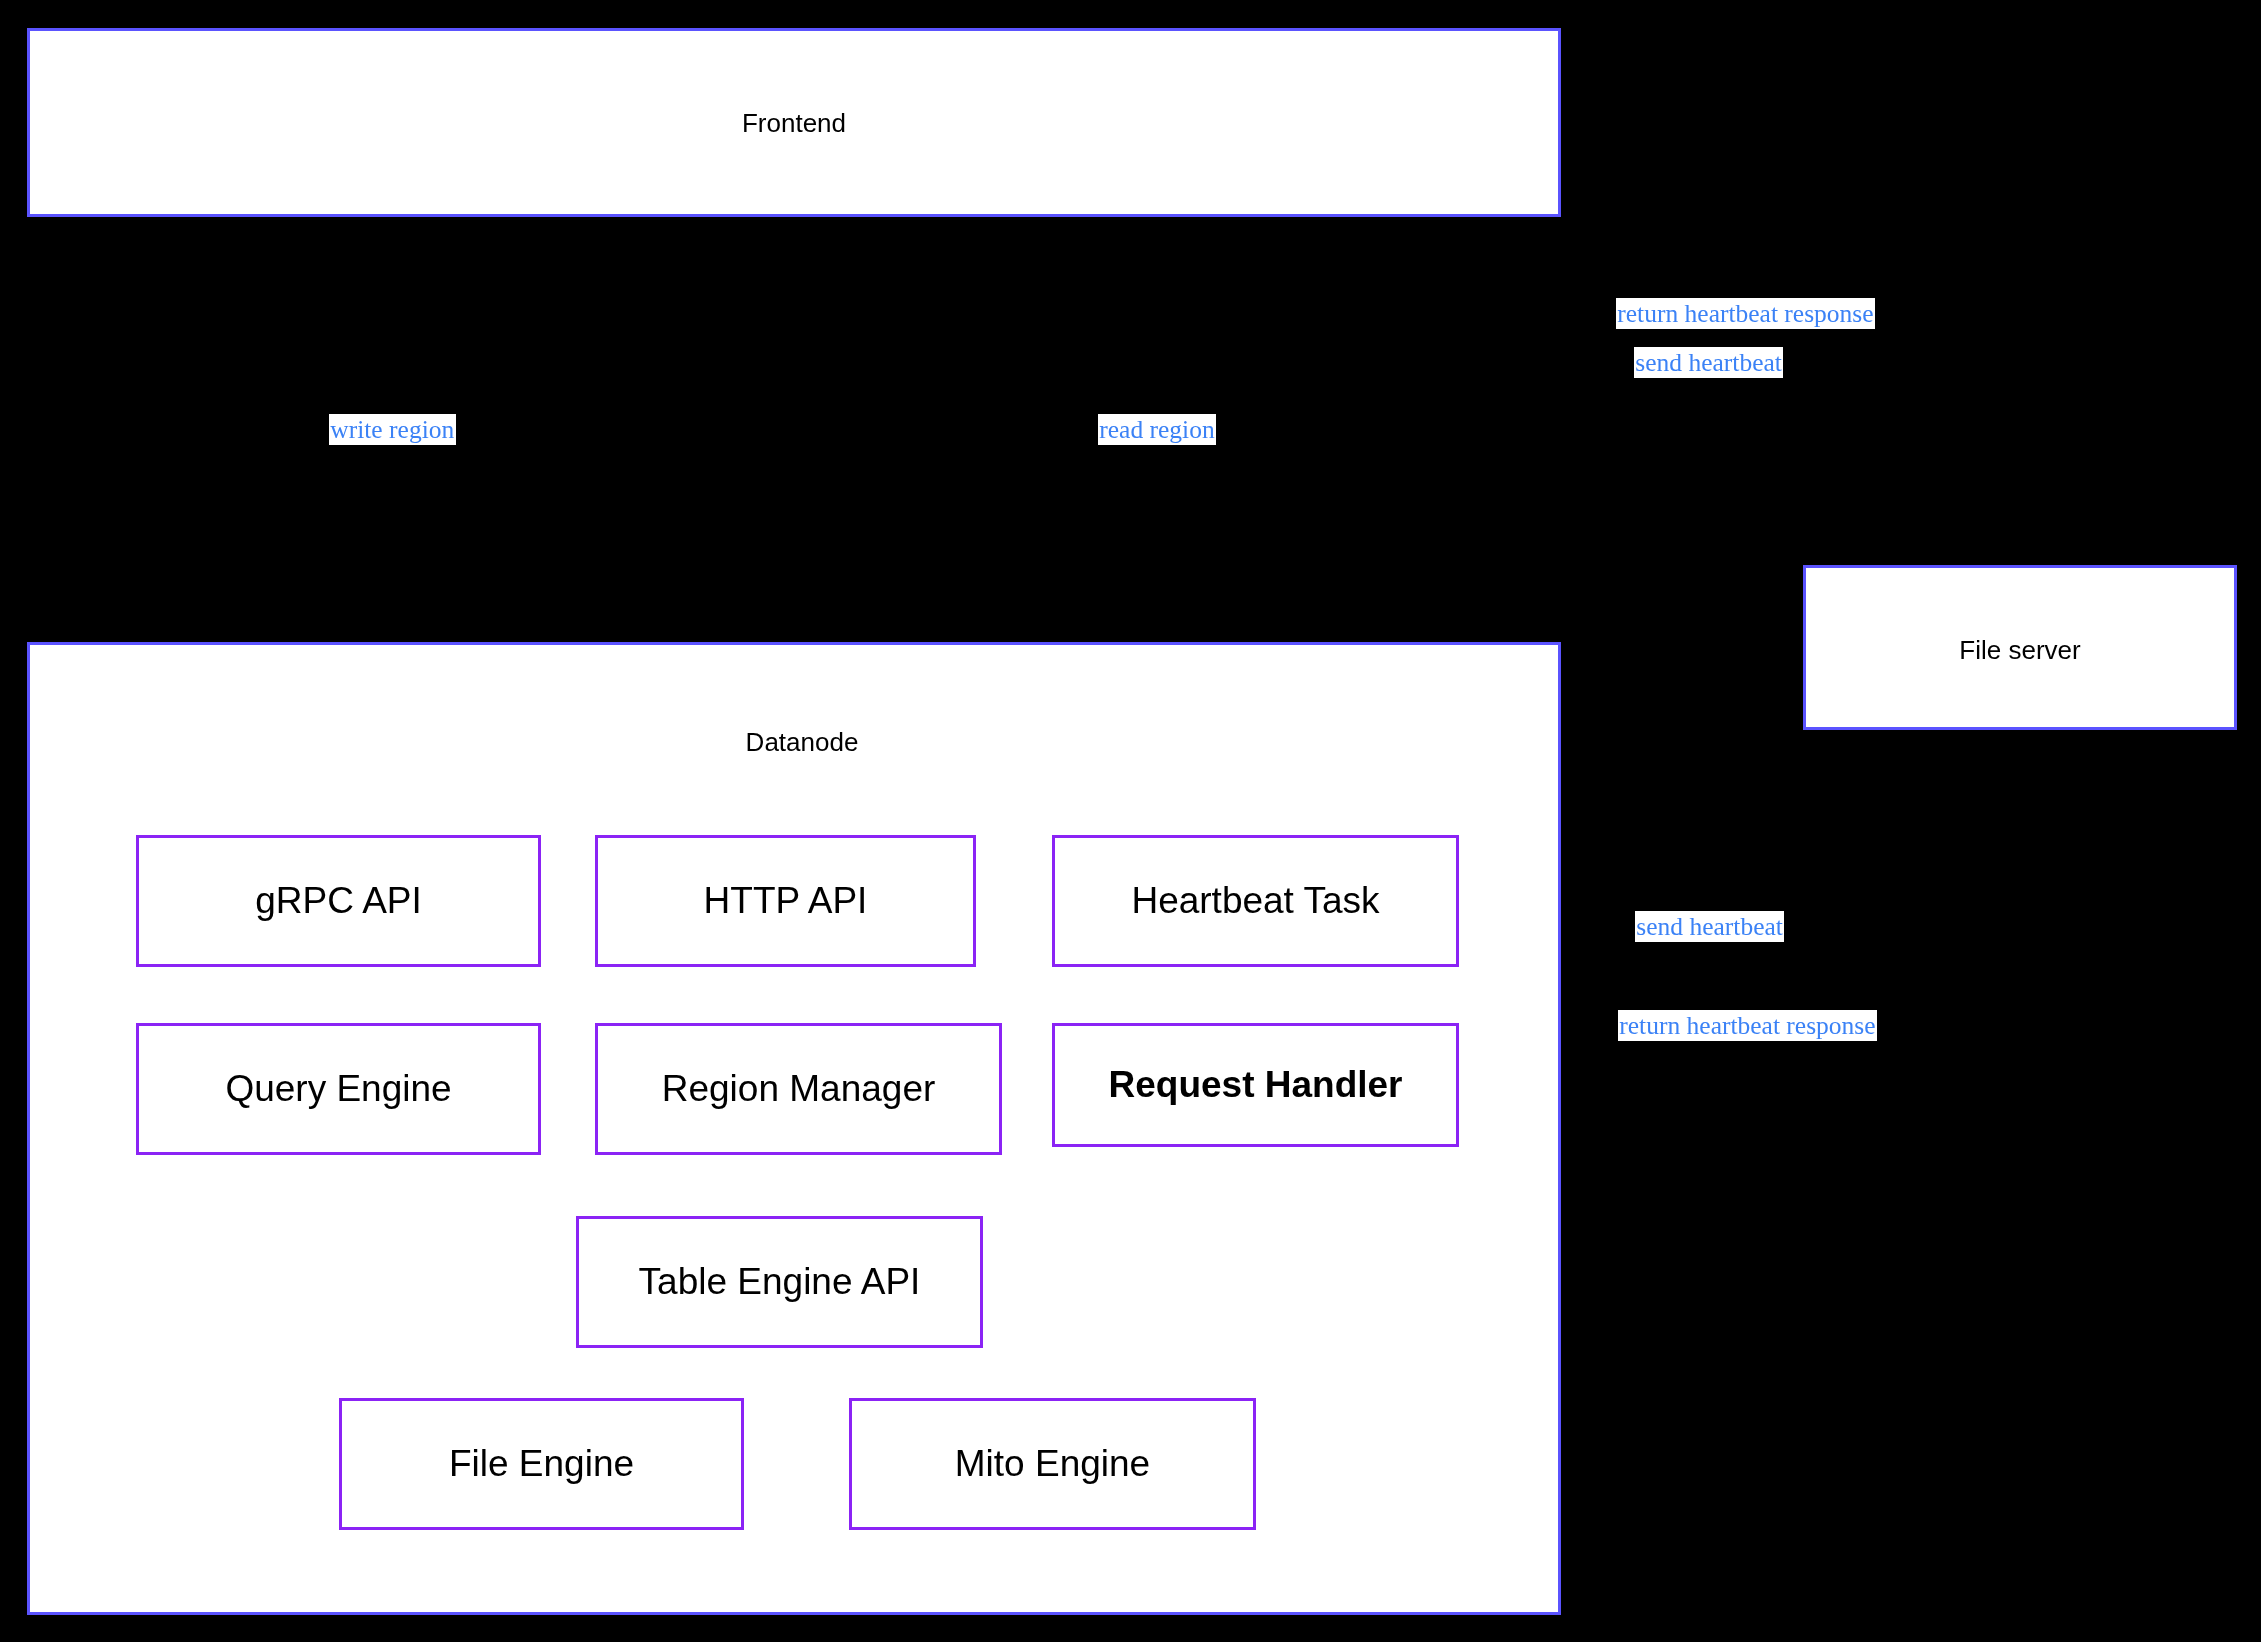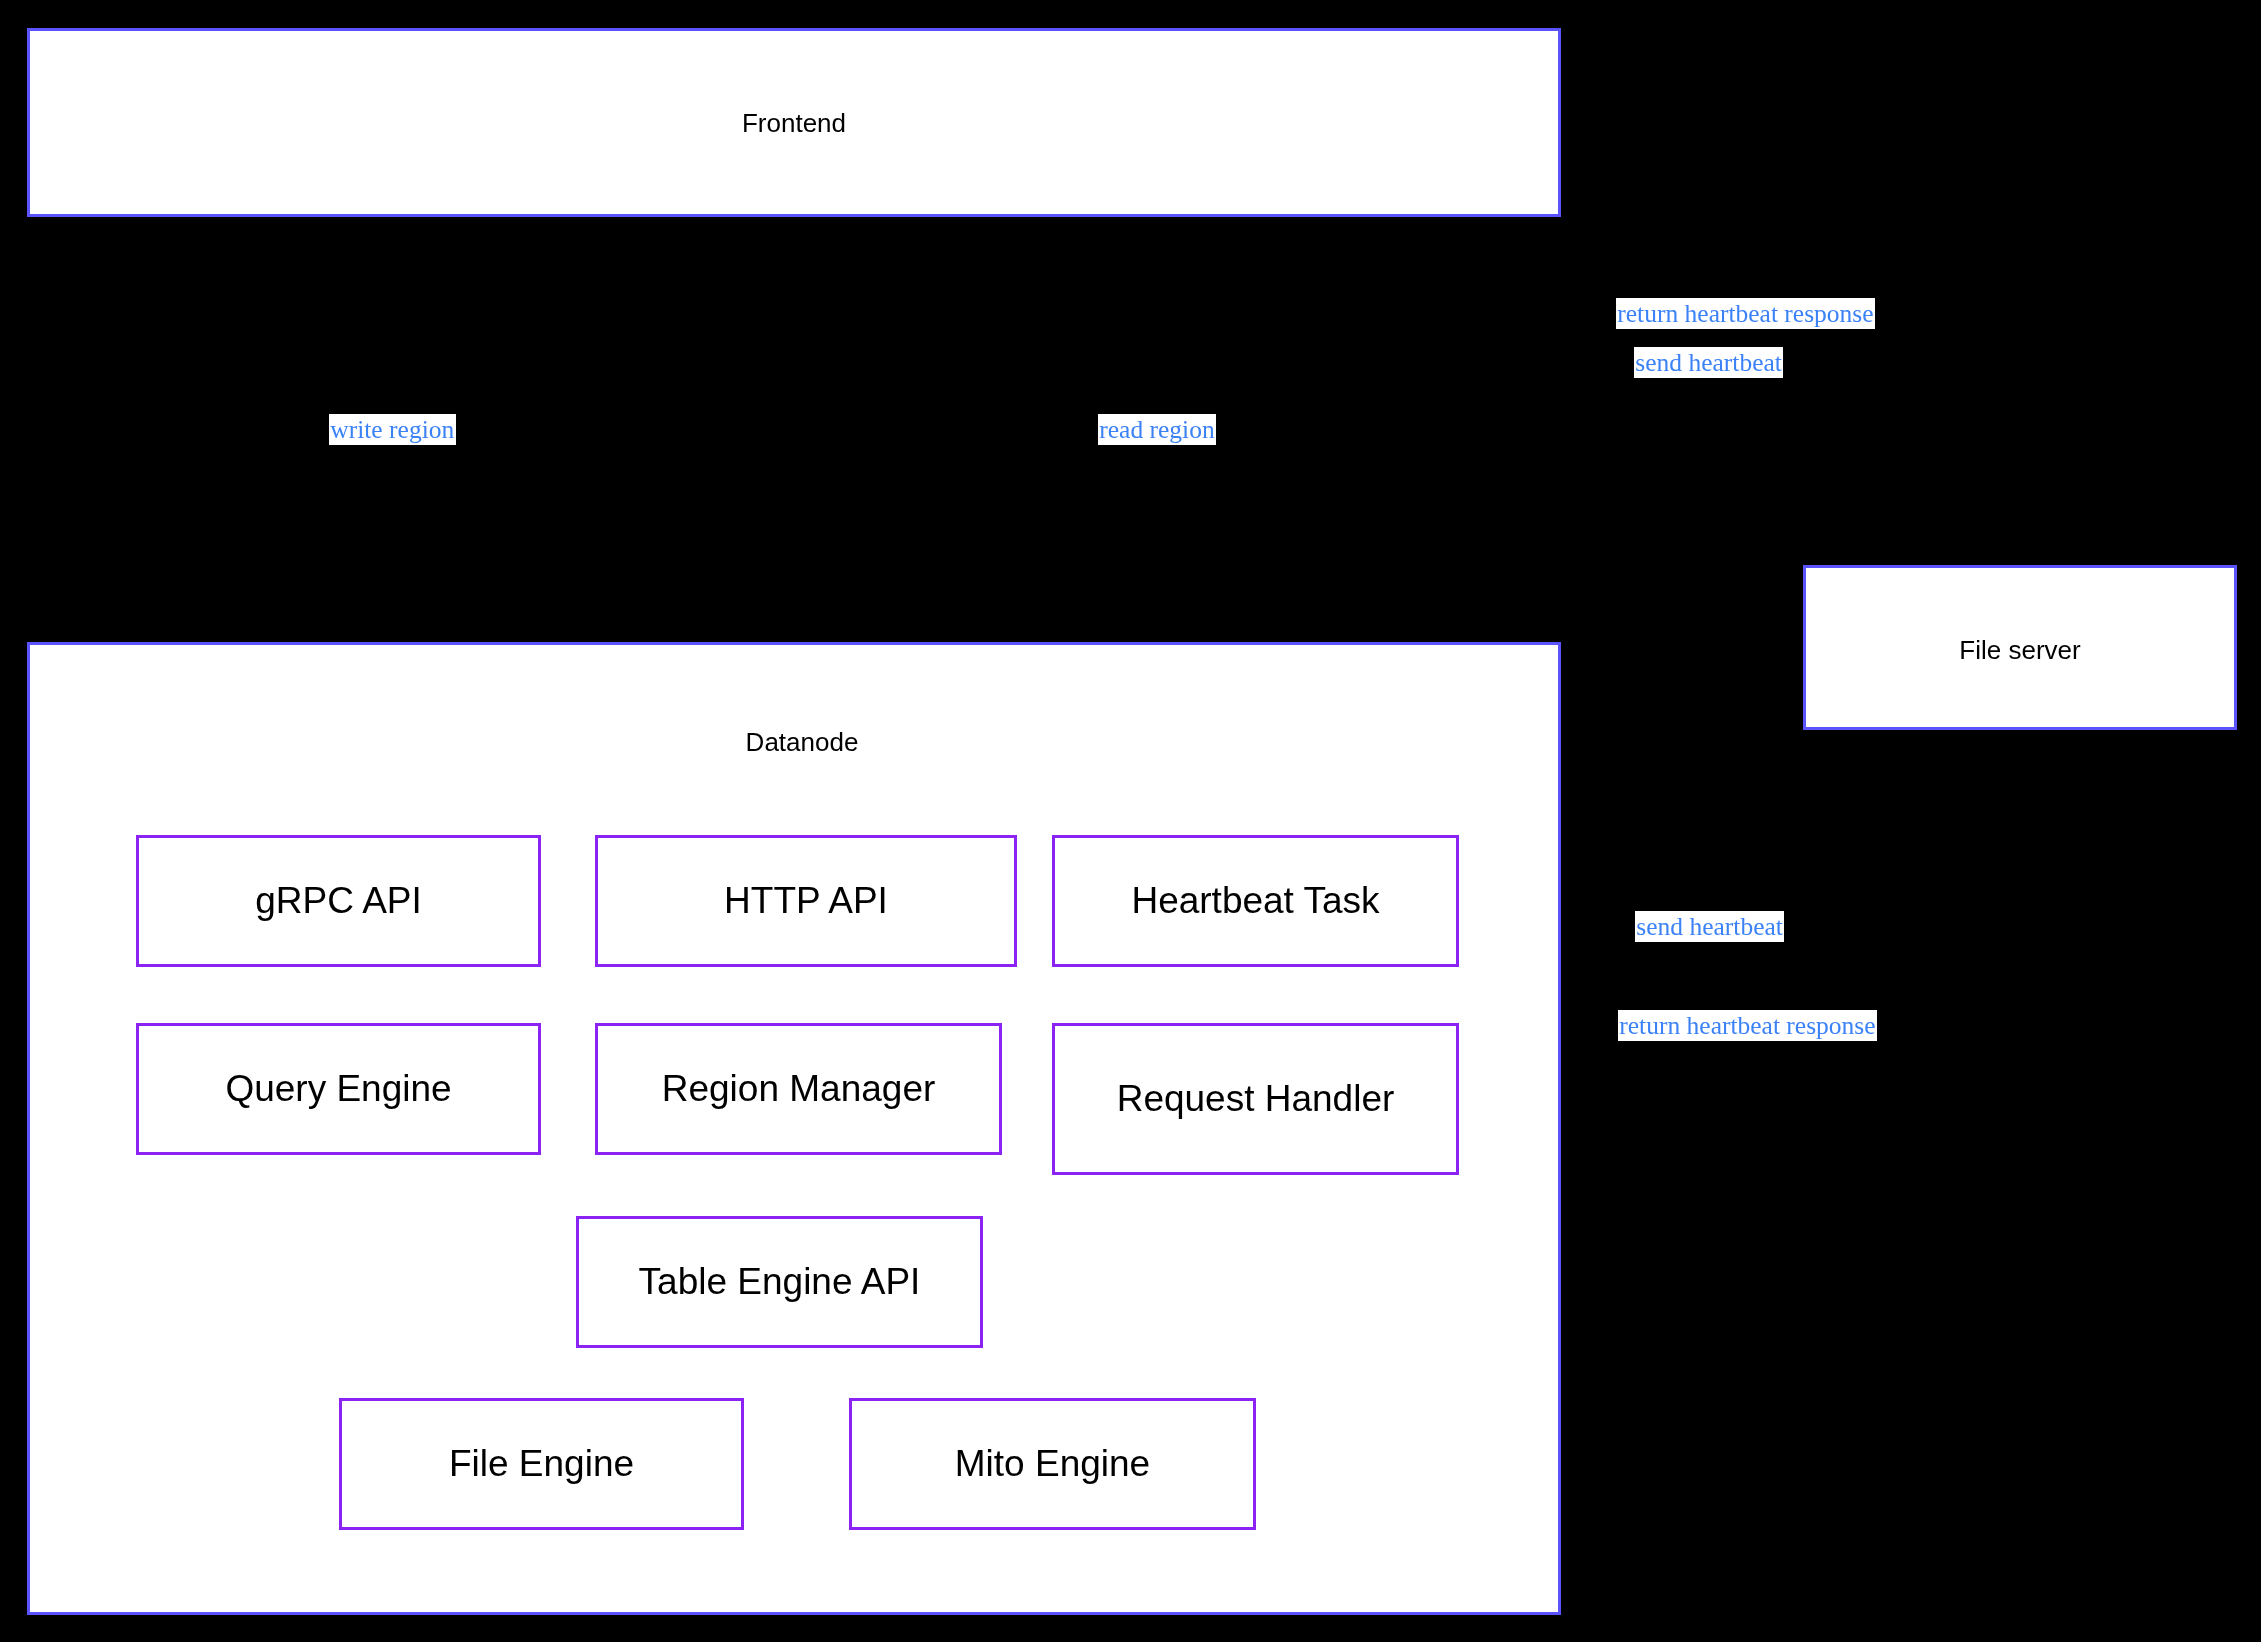--- a/index.html
+++ b/index.html
@@ -98,37 +98,37 @@
     <div class="node-title" style="top:67px;">File server</div>
   </div>
 
   <div class="node-box" style="left:27px; top:642px; width:1534px; height:973px;">
     <div class="node-title" style="top:82px;margin-left:16px;">Datanode</div>
 
     <div class="sub-box" style="left:106px; top:190px; width:405px; height:132px;">
       <span class="sub-box-label">gRPC API</span>
     </div>
 
-    <div class="sub-box" style="left:565px; top:190px; width:422px; height:132px;">
+    <div class="sub-box" style="left:565px; top:190px; width:381px; height:132px;">
       <span class="sub-box-label">HTTP API</span>
     </div>
 
     <div class="sub-box" style="left:1022px; top:190px; width:407px; height:132px;">
       <span class="sub-box-label">Heartbeat Task</span>
     </div>
 
     <div class="sub-box" style="left:106px; top:378px; width:405px; height:132px;">
       <span class="sub-box-label">Query Engine</span>
     </div>
 
     <div class="sub-box" style="left:565px; top:378px; width:407px; height:132px;">
       <span class="sub-box-label">Region Manager</span>
     </div>
 
-    <div class="sub-box" style="left:1022px; top:378px; width:407px; height:152px;">
+    <div class="sub-box" style="left:1022px; top:378px; width:407px; height:124px;font-weight:bold;">
       <span class="sub-box-label">Request Handler</span>
     </div>
 
     <div class="sub-box" style="left:546px; top:571px; width:407px; height:132px;">
       <span class="sub-box-label">Table Engine API</span>
     </div>
 
     <div class="sub-box" style="left:309px; top:753px; width:405px; height:132px;">
       <span class="sub-box-label">File Engine</span>
     </div>

